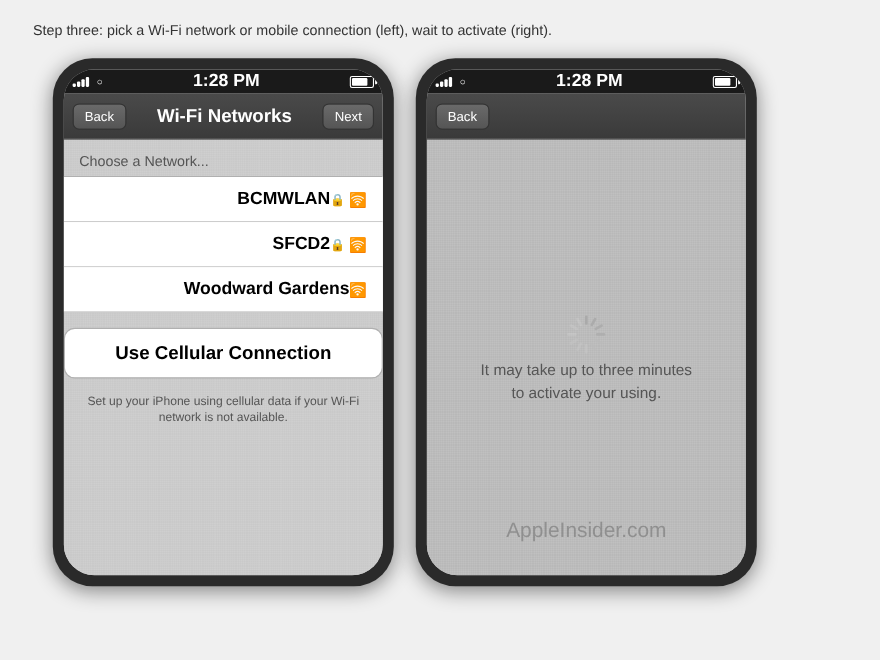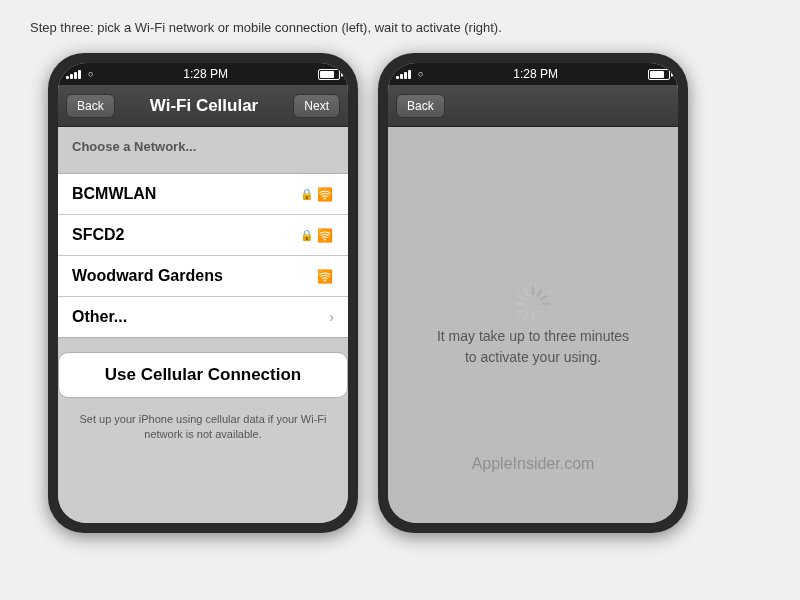--- a/index.html
+++ b/index.html
@@ -93,22 +93,22 @@
     .signal-bars span:nth-child(4) { height: 9px; }
 
     .wifi-icon-status {
       color: #fff;
       font-size: 9px;
       margin-left: 3px;
     }
 
     .status-time {
       color: #fff;
-      font-size: 12px;
-      font-weight: 400;
+      font-size: 16px;
+      font-weight: 700;
     }
 
     .status-right {
       display: flex;
       align-items: center;
       gap: 3px;
     }
 
     .battery-icon {
       width: 22px;
@@ -175,22 +175,22 @@
       background-image: 
         repeating-linear-gradient(0deg, transparent, transparent 1px, rgba(255,255,255,0.05) 1px, rgba(255,255,255,0.05) 2px),
         repeating-linear-gradient(90deg, transparent, transparent 1px, rgba(255,255,255,0.05) 1px, rgba(255,255,255,0.05) 2px);
       display: flex;
       flex-direction: column;
     }
 
     .section-label {
       color: #555;
       font-size: 13px;
-      font-weight: 700;
-      padding: 12px 14px 19px;
+      font-weight: 400;
+      padding: 12px 14px 6px;
     }
 
     .network-list {
       background: #fff;
       border-top: 1px solid #b0b0b0;
       border-bottom: 1px solid #b0b0b0;
     }
 
     .network-item {
       display: flex;
@@ -202,20 +202,21 @@
 
     .network-item:last-child {
       border-bottom: none;
     }
 
     .network-name {
       flex: 1;
       font-size: 16px;
       font-weight: 600;
       color: #000;
+      text-align: right;
     }
 
     .network-icons {
       display: flex;
       align-items: center;
       gap: 4px;
     }
 
     .lock-icon {
       font-size: 11px;
@@ -279,24 +280,24 @@
 
     .activation-text {
       font-size: 14px;
       color: #555;
       text-align: center;
       line-height: 1.5;
     }
 
     .watermark {
       position: absolute;
-      bottom: 60px;
+      bottom: 39px;
       left: 50%;
       transform: translateX(-50%);
-      font-size: 16px;
+      font-size: 19px;
       color: rgba(100,100,100,0.5);
       white-space: nowrap;
       pointer-events: none;
     }
   </style>
 </head>
 <body>
 
 <div class="page-wrapper">
   <div class="caption">Step three: pick a Wi-Fi network or mobile connection (left), wait to activate (right).</div>
@@ -319,21 +320,21 @@
           <div class="status-time">1:28 PM</div>
           <div class="status-right">
             <div class="battery-icon">
               <div class="battery-fill"></div>
             </div>
           </div>
         </div>
 
         <div class="nav-bar">
           <button class="nav-btn">Back</button>
-          <span class="nav-title">Wi-Fi Cellular</span>
+          <span class="nav-title">Wi-Fi Networks</span>
           <button class="nav-btn">Next</button>
         </div>
 
         <div class="wifi-content">
           <div class="section-label">Choose a Network...</div>
 
           <div class="network-list">
             <div class="network-item">
               <span class="network-name">BCMWLAN</span>
               <div class="network-icons">
@@ -345,26 +346,20 @@
               <span class="network-name">SFCD2</span>
               <div class="network-icons">
                 <span class="lock-icon">🔒</span>
                 <span class="wifi-signal">🛜</span>
               </div>
             </div>
             <div class="network-item">
               <span class="network-name">Woodward Gardens</span>
               <div class="network-icons">
                 <span class="wifi-signal">🛜</span>
-              </div>
-            </div>
-            <div class="network-item">
-              <span class="network-name">Other...</span>
-              <div class="network-icons">
-                <span class="chevron-icon">›</span>
               </div>
             </div>
           </div>
 
           <div class="cellular-btn-wrap">
             <button class="cellular-btn">Use Cellular Connection</button>
           </div>
           <div class="cellular-desc">Set up your iPhone using cellular data if your Wi-Fi network is not available.</div>
         </div>
       </div>

